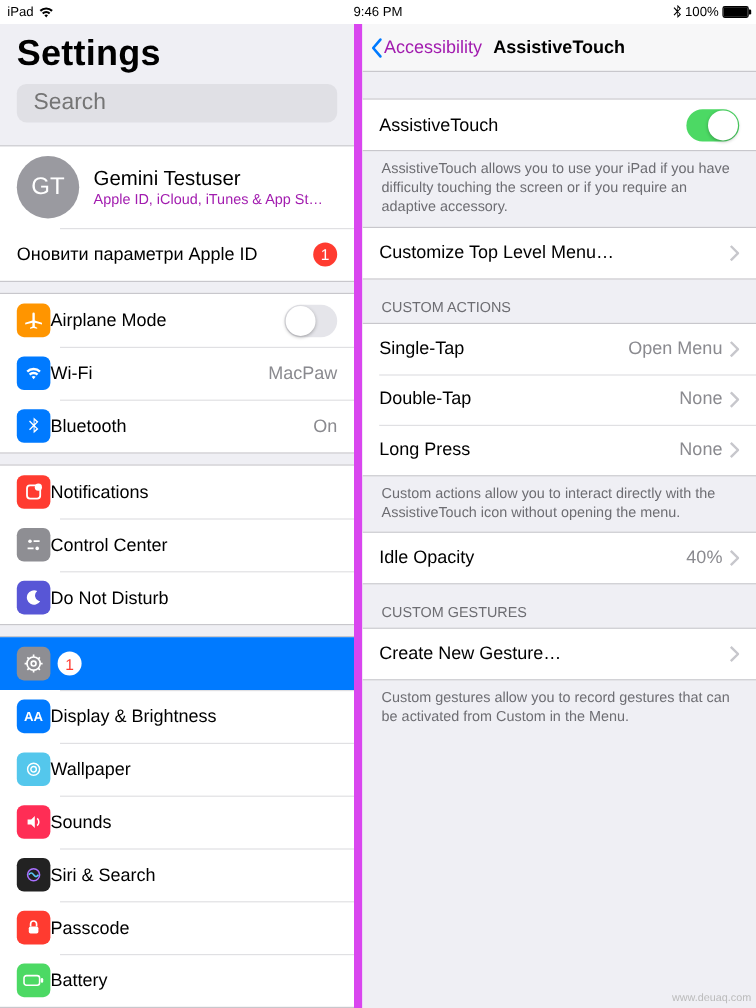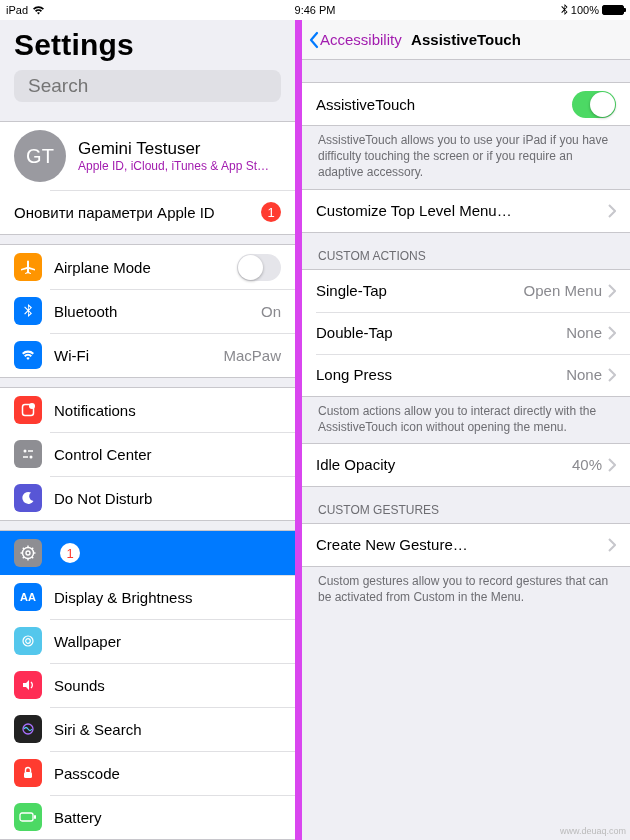--- a/index.html
+++ b/index.html
@@ -17,21 +17,21 @@
 .detail { flex: 1; background: #efeff4; display: flex; flex-direction: column; overflow-y: auto; }
 .sidebar-header { padding: 8px 14px 10px; }
 .settings-title { font-size: 30px; font-weight: 700; letter-spacing: 0.2px; }
 .search { margin-top: 8px; background: #e0e0e5; border-radius: 8px; height: 32px; display: flex; align-items: center; padding: 0 8px; color: #8a8a8f; }
 .search svg { margin-right: 6px; }
 .search input { border: none; background: transparent; font-size: 19px; color: #8a8a8f; outline: none; flex: 1; }
 .group { background: #fff; border-top: 1px solid #c8c7cc; border-bottom: 1px solid #c8c7cc; }
 .gap { height: 22px; }
 .row { display: flex; align-items: center; min-height: 44px; padding: 0 14px; position: relative; }
 .row + .row::before { content: ""; position: absolute; top: 0; left: 50px; right: 0; height: 1px; background: #e0e0e3; }
-.row .icon { width: 28px; height: 28px; border-radius: 6px; margin-right: 12px; display: flex; align-items: center; justify-content: center; flex-shrink: 0; }
+.row .icon { width: 28px; height: 28px; border-radius: 6px; display: flex; align-items: center; justify-content: center; flex-shrink: 0; }
 .row .label { font-size: 15px; color: #000; flex: 1; }
 .row .value { font-size: 15px; color: #8a8a8f; margin-left: 6px; }
 .row.selected { background: #007aff; }
 .row.selected .label { color: #fff; }
 .row.selected::before { display: none; }
 .chev { color: #c7c7cc; }
 .chev svg { display: block; }
 .badge { background: #ff3b30; color: #fff; border-radius: 10px; min-width: 20px; height: 20px; font-size: 13px; display: inline-flex; align-items: center; justify-content: center; padding: 0 4px; margin-left: 6px; }
 .badge.white { background: #fff; color: #ff3b30; }
 .acct { padding: 8px 14px; }
@@ -116,34 +116,34 @@
               </svg>
           </div>
           <span class="label">Airplane Mode</span>
           <div class="switch">
               <div class="knob"></div>
             </div>
         </div>
         <div class="row">
           <div class="icon" style="background:#007aff">
             <svg width="18" height="18" viewBox="0 0 18 18">
+                <path d="M9 14 L7.3 12 A2.6 2.6 0 0 1 10.7 12 Z M5 9.5 A5.7 5.7 0 0 1 13 9.5 L11.6 11 A3.7 3.7 0 0 0 6.4 11 Z M3 7 A8.6 8.6 0 0 1 15 7 L13.6 8.5 A6.6 6.6 0 0 0 4.4 8.5 Z" fill="#fff"></path>
+              </svg>
+          </div>
+          <span class="label">Wi-Fi</span>
+          <span class="value">MacPaw</span>
+        </div>
+        <div class="row">
+          <div class="icon" style="background:#007aff">
+            <svg width="18" height="18" viewBox="0 0 18 18">
                 <path d="M9 2 L13 5.5 L10 8.5 L13 11.5 L9 15 L9 9.5 L6 12.5 L5.2 11.7 L8.4 8.5 L5.2 5.3 L6 4.5 L9 7.5 Z M9.8 4.3 L9.8 7.2 L11.4 5.7 Z M9.8 9.8 L9.8 12.7 L11.4 11.3 Z" fill="#fff"></path>
               </svg>
           </div>
           <span class="label">Bluetooth</span>
           <span class="value">On</span>
-        </div>
-        <div class="row">
-          <div class="icon" style="background:#007aff">
-            <svg width="18" height="18" viewBox="0 0 18 18">
-                <path d="M9 14 L7.3 12 A2.6 2.6 0 0 1 10.7 12 Z M5 9.5 A5.7 5.7 0 0 1 13 9.5 L11.6 11 A3.7 3.7 0 0 0 6.4 11 Z M3 7 A8.6 8.6 0 0 1 15 7 L13.6 8.5 A6.6 6.6 0 0 0 4.4 8.5 Z" fill="#fff"></path>
-              </svg>
-          </div>
-          <span class="label">Wi-Fi</span>
-          <span class="value">MacPaw</span>
         </div>
       </div>
 
       <div class="gap"></div>
       <div class="group">
         <div class="row">
           <div class="icon" style="background:#ff3b30">
             <svg width="16" height="16" viewBox="0 0 16 16">
                 <rect x="2.5" y="2.5" width="11" height="11" rx="2.5" fill="none" stroke="#fff" stroke-width="1.5"></rect>
                 <circle cx="12" cy="4" r="3" fill="#fff"></circle>

